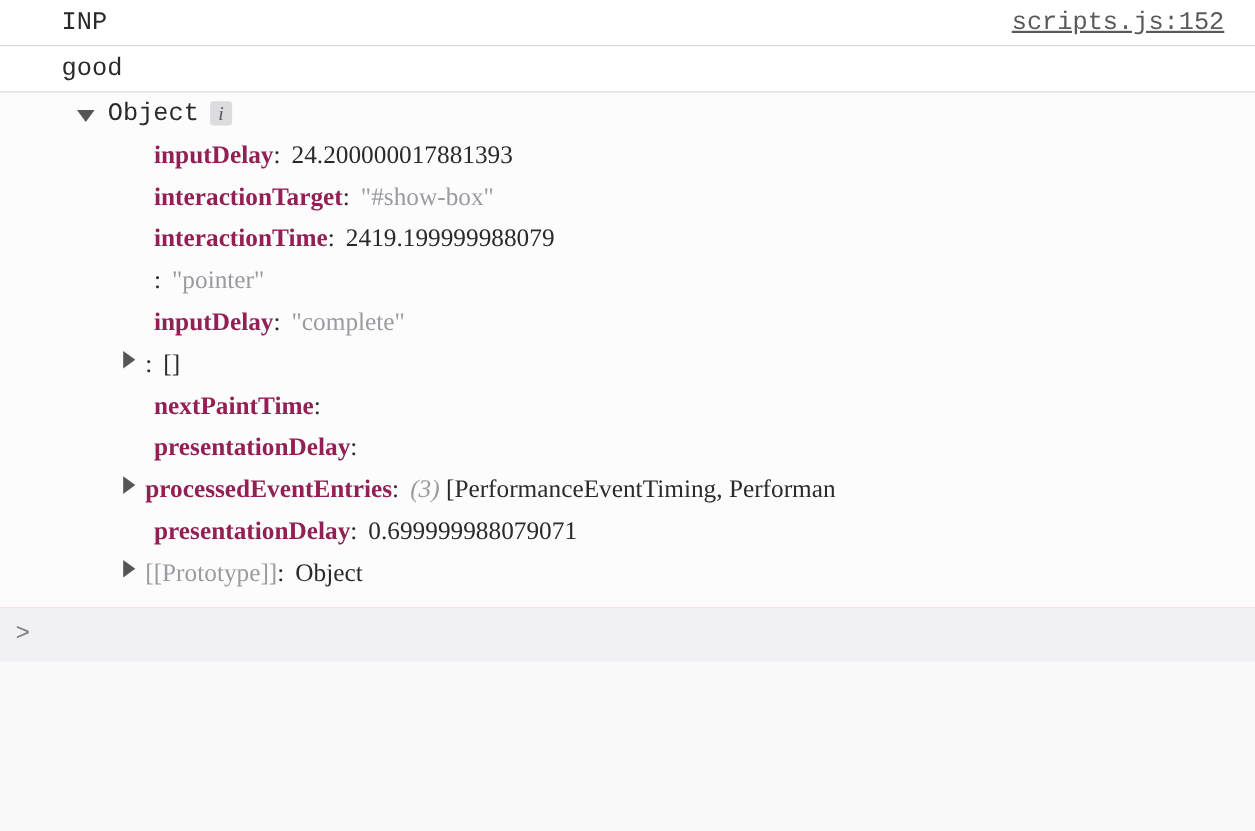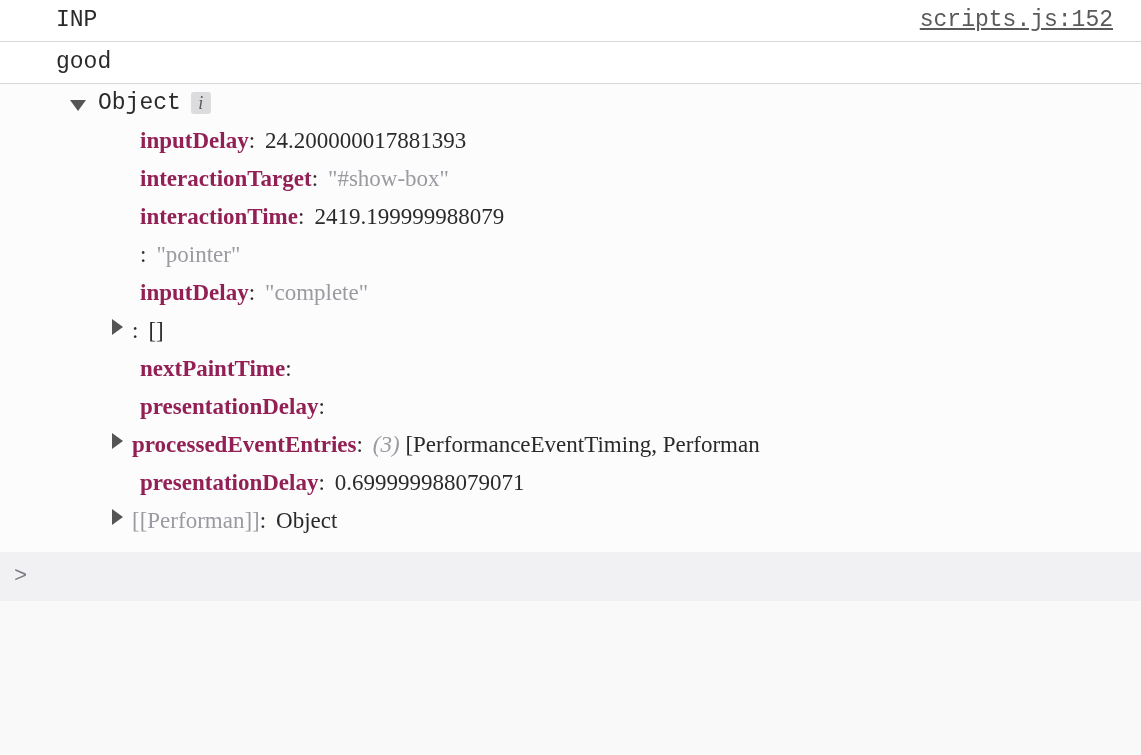--- a/index.html
+++ b/index.html
@@ -240,21 +240,21 @@
 
       <div class="prop-row">
         <span class="prop-indent"></span>
         <span class="prop-key">presentationDelay</span>
           <span class="prop-colon">:</span>
         <span class="prop-number">0.699999988079071</span>
       </div>
 
       <div class="prop-row">
         <span class="disclosure right"></span>
-        <span class="proto-key">[[Performan]]</span>
+        <span class="proto-key">[[Prototype]]</span>
           <span class="prop-colon">:</span>
         <span class="proto-val">Object</span>
       </div>
 
     </div>
   </div>
 
   <div class="prompt-row">
     <span class="prompt-caret">&gt;</span>
   </div>

